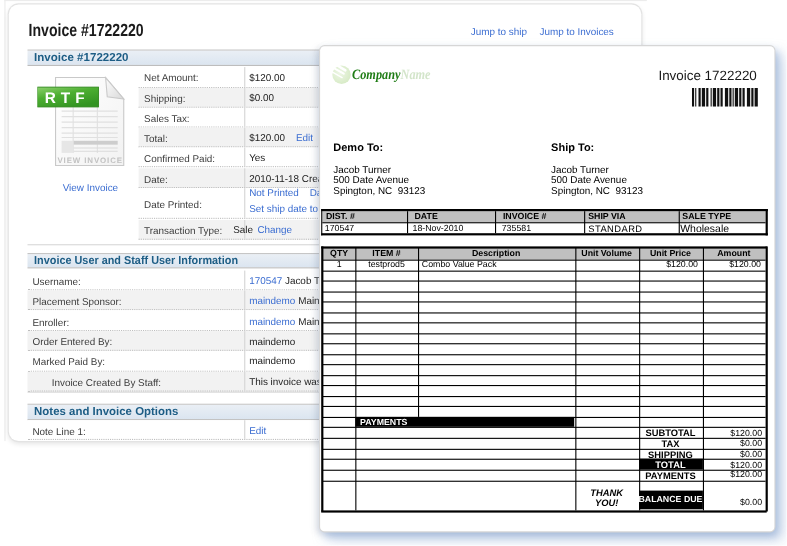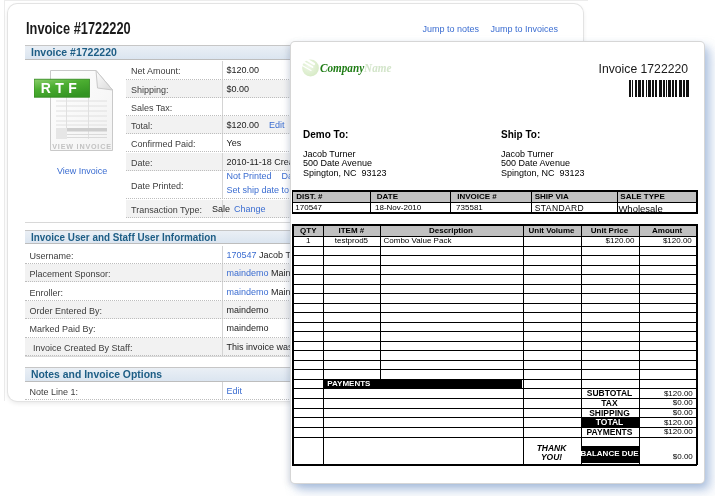--- a/index.html
+++ b/index.html
@@ -23,21 +23,21 @@
 .gl { position:absolute; background:#000; }
 .gt { position:absolute; color:#000; white-space:nowrap; line-height:1.08; }
 .b { font-weight:bold; }
 .bs { display:inline-block; transform-origin:0 50%; white-space:nowrap; }
 .i { font-style:italic; }
 </style></head><body>
 <div style="position:absolute;left:4px;top:0;width:1px;height:401px;background:#ececec"></div>
 <div style="position:absolute;left:4px;top:0;width:584px;height:1px;background:#ececec"></div>
 <div id="bgpage">
   <h1>Invoice&nbsp;#1722220</h1>
-  <a class="jump" style="right:104px">Jump to notes</a>
+  <a class="jump" style="right:104px">Jump to ship</a>
   <a class="jump" style="right:25px">Jump to Invoices</a>
   <div style="position:relative; left:-8px; top:-4px;">
     <div class="bar" style="left:25px;top:45px"><span class="bs" style="transform:scaleX(1.0)">Invoice #1722220</span></div>
     <svg width="80" height="92" viewBox="0 0 80 92" style="position:absolute;left:34px;top:61px">
 <defs>
 <linearGradient id="gg" x1="0" y1="0" x2="0.6" y2="1">
 <stop offset="0" stop-color="#8cd06c"></stop>
             <stop offset="0.45" stop-color="#4cae31"></stop>
             <stop offset="1" stop-color="#339422"></stop>
 </linearGradient>
@@ -134,21 +134,21 @@
         <div class="flab" style="left:4.5px;">Order Entered By:</div>
         <div class="fdiv" style="left:197px;"></div>
         <div class="fval" style="left:201.5px;top:calc(50% + 1.5px);"><span class="v">maindemo</span></div>
       </div>
 <div class="frow" style="left:25px;top:319.2px;width:542px;height:18.400000000000034px;background:#fff;">
         <div class="flab" style="left:4.5px;">Marked Paid By:</div>
         <div class="fdiv" style="left:197px;"></div>
         <div class="fval" style="left:201.5px;top:calc(50% + 1.5px);"><span class="v">maindemo</span></div>
       </div>
 <div class="frow" style="left:25px;top:337.6px;width:542px;height:18.399999999999977px;background:#f2f2f2;">
-        <div class="flab" style="left:8px;">Invoice Created By Staff:</div>
+        <div class="flab" style="left:22px;">Invoice Created By Staff:</div>
         <div class="fdiv" style="left:197px;"></div>
         <div class="fval" style="left:201.5px;top:calc(50% + 1.5px);"><span class="v">This invoice was created</span></div>
       </div>
     <div style="position:absolute;left:25px;top:356px;width:542px;height:1px;background:#d8d8d8"></div>
     <div class="bar" style="left:25px;top:367px"><span class="bs" style="transform:scaleX(0.99)">Notes and Invoice Options</span></div>
     <div class="frow" style="left:25px;top:382px;width:542px;height:18px;background:#fff;">
         <div class="flab" style="left:4.5px;">Note Line 1:</div>
         <div class="fdiv" style="left:197px;"></div>
         <div class="fval" style="left:201.5px;top:calc(50% + 1.5px);"><a class="lk">Edit</a></div>
       </div>

